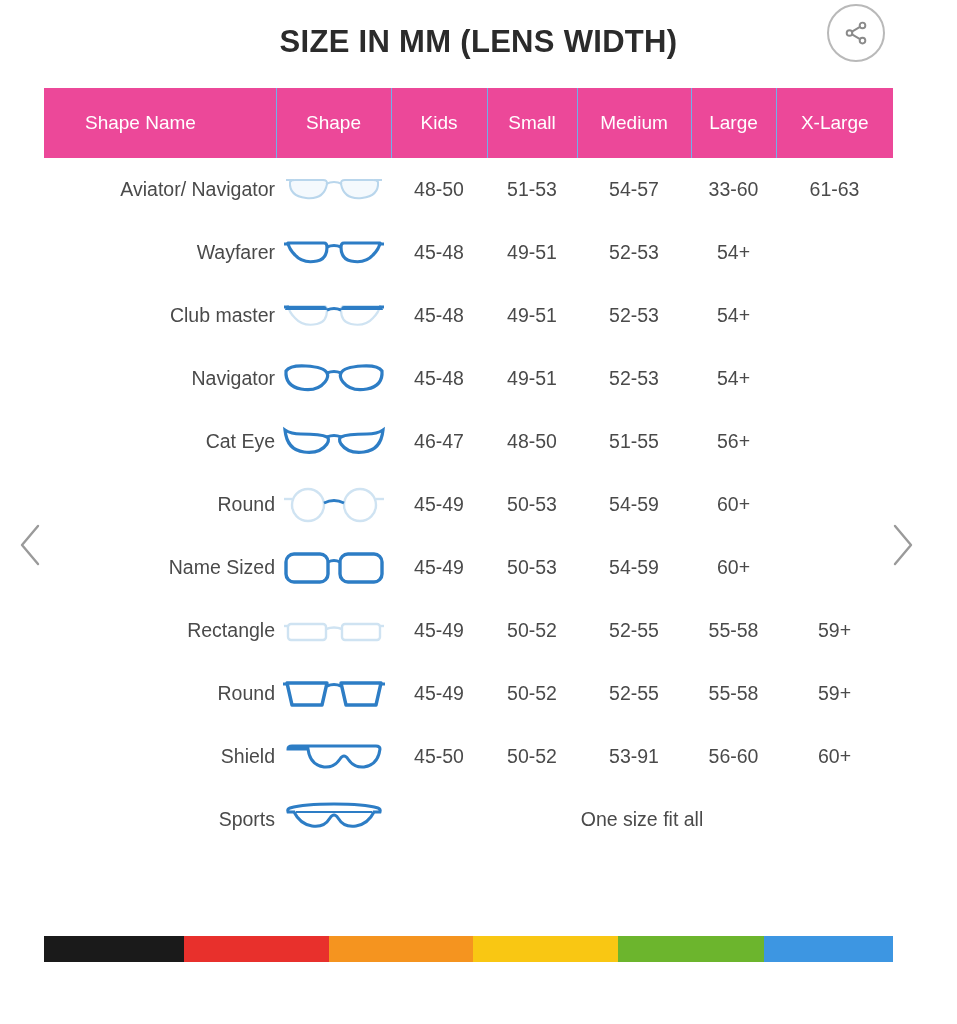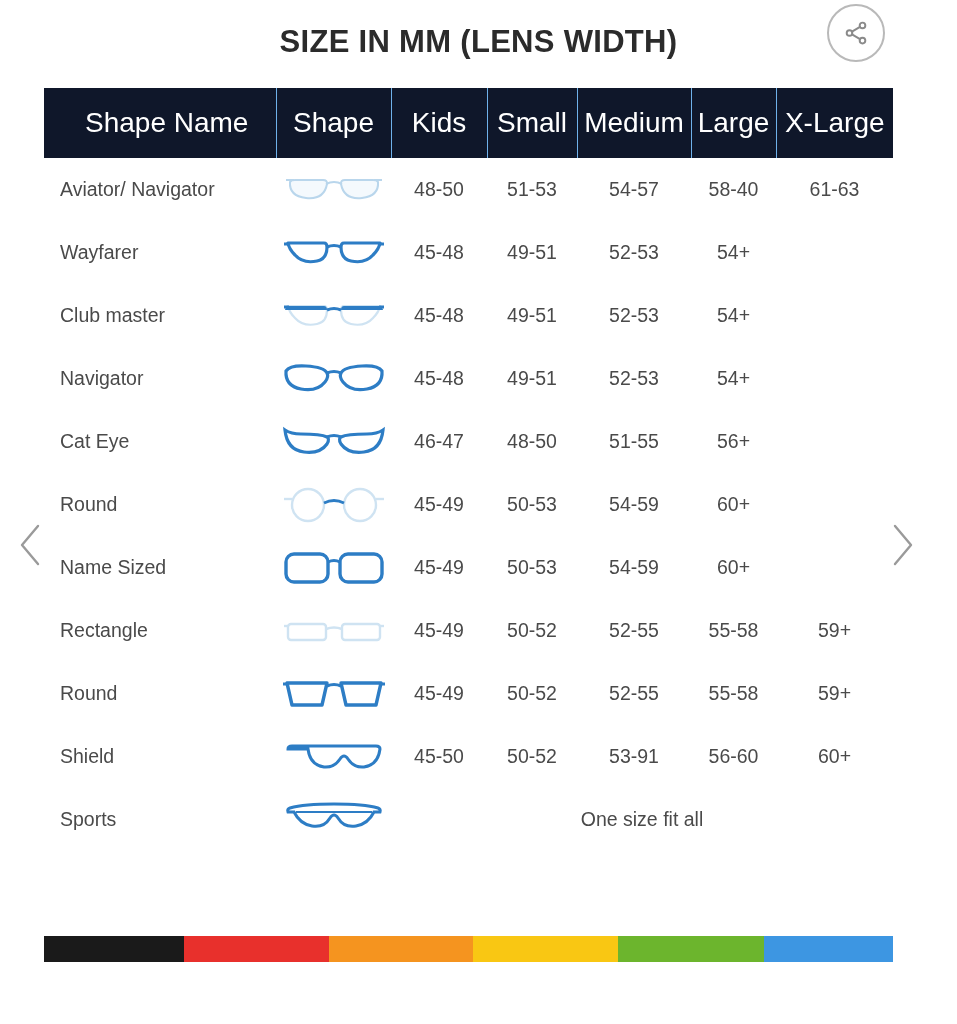--- a/index.html
+++ b/index.html
@@ -60,41 +60,41 @@
     left: 44px;
     top: 88px;
     width: 849px;
   }
   table.size-table {
     border-collapse: collapse;
     width: 849px;
     table-layout: fixed;
   }
   table.size-table thead th {
-    background: #0f172a;
+    background: #ec4899;
     color: #ffffff;
     font-weight: normal;
-    font-size: 28px;
+    font-size: 19px;
     height: 68px;
     vertical-align: middle;
     border-right: 1px solid #6fb1ea;
     text-align: center;
     margin-top: 24px;
   }
   table.size-table thead th:last-child { border-right: none; }
   table.size-table thead th.shape-name-col { text-align: left; padding-left: 41px; }
 
   table.size-table tbody td {
     height: 61px;
     font-size: 19.5px;
     color: #4a4a4a;
     vertical-align: middle;
     background: #ffffff;
   }
-  td.c-name { padding-left: 16px; text-align: left; font-size: 19.5px; color: #4a4a4a; }
+  td.c-name { padding-left: 16px; text-align: right; font-size: 19.5px; color: #4a4a4a; }
   td.c-shape { text-align: center; }
   td.c-val { text-align: center; }
   .onesize {
     text-align: center;
     font-size: 19.5px;
     color: #4a4a4a;
   }
 
   
   col.w-name   { width: 232px; }
@@ -181,21 +181,21 @@
               <path d="M8 12 q-1 14 16 16 q18 2 21 -14 q0.5 -4 -4 -4 l-28 0 q-4 0 -5 2z" fill="#f4f9fd" stroke="#b9d6ec" stroke-width="2"></path>
               <path d="M96 12 q1 14 -16 16 q-18 2 -21 -14 q-0.5 -4 4 -4 l28 0 q4 0 5 2z" fill="#f4f9fd" stroke="#b9d6ec" stroke-width="2"></path>
               <path d="M44 14 q8 -4 16 0" fill="none" stroke="#b9d6ec" stroke-width="2"></path>
               <line x1="4" y1="10" x2="12" y2="10" stroke="#b9d6ec" stroke-width="2"></line>
               <line x1="92" y1="10" x2="100" y2="10" stroke="#b9d6ec" stroke-width="2"></line>
             </svg>
           </td>
           <td class="c-val">48-50</td>
           <td class="c-val">51-53</td>
           <td class="c-val">54-57</td>
-          <td class="c-val">58-40</td>
+          <td class="c-val">33-60</td>
           <td class="c-val">61-63</td>
         </tr>
 
         <tr>
           <td class="c-name">Wayfarer</td>
           <td class="c-shape glasses-cell">
             <svg width="104" height="40" viewBox="0 0 104 40">
               <path d="M6 10 l36 0 q3 0 3 4 q0 12 -10 14 q-14 3 -22 -6 q-6 -6 -7 -12z" fill="#ffffff" stroke="#2d7dc5" stroke-width="3.2" stroke-linejoin="round"></path>
               <path d="M98 10 l-36 0 q-3 0 -3 4 q0 12 10 14 q14 3 22 -6 q6 -6 7 -12z" fill="#ffffff" stroke="#2d7dc5" stroke-width="3.2" stroke-linejoin="round"></path>
               <path d="M45 14 q7 -3 14 0" fill="none" stroke="#2d7dc5" stroke-width="3"></path>

